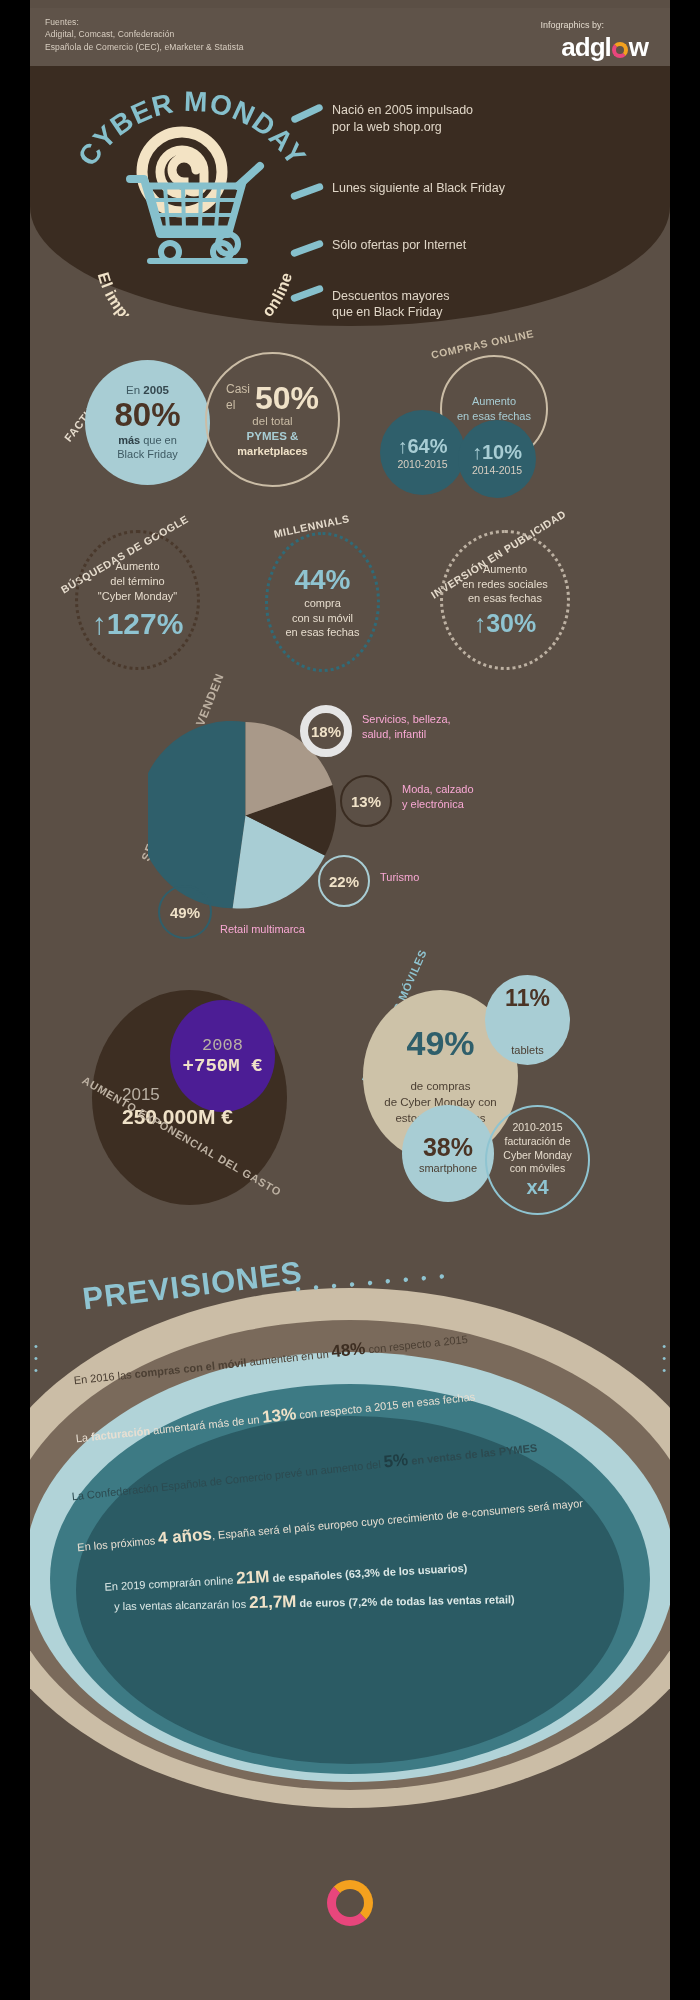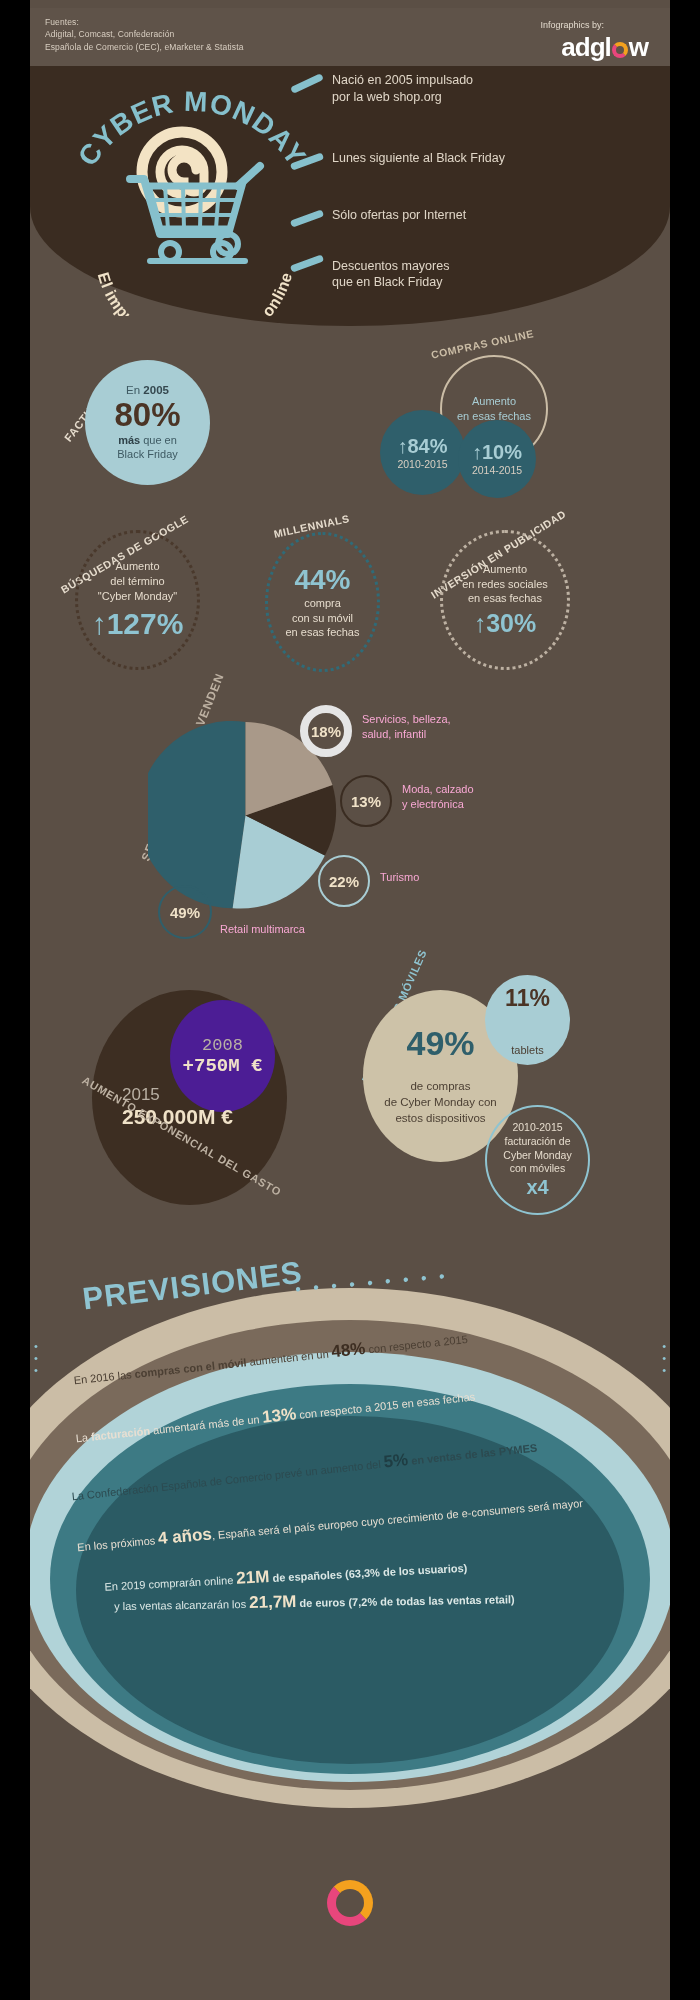--- a/index.html
+++ b/index.html
@@ -20,21 +20,21 @@
       vertical-align:-2px; margin:0 1px; }
 
   
   .hero { position:absolute; left:0; top:66px; width:640px; height:260px;
           background:#3a2c21; border-radius:0 0 320px 320px/0 0 120px 120px; }
   .heroCircle { position:absolute; left:25px; top:10px; width:270px; height:240px; }
   .arcText { position:absolute; left:0; top:0; width:270px; height:240px; }
   .arcText text { font-family:"Liberation Sans", sans-serif; font-weight:bold; }
   .cartSVG { position:absolute; left:55px; top:48px; }
 
-  .bullets { position:absolute; left:302px; top:6px; width:300px; }
+  .bullets { position:absolute; left:302px; top:36px; width:300px; }
   .bul { position:relative; margin-bottom:44px; }
   .bul .dash { position:absolute; left:-42px; top:8px; width:34px; height:7px;
       background:#86c0cc; border-radius:4px; transform:rotate(-20deg); }
   .bul .dash.f { transform:rotate(-25deg); }
   .bul p { color:#e0d6c7; font-size:12.5px; line-height:1.35; }
 
   
   .circ { position:absolute; border-radius:50%; display:flex; flex-direction:column;
           align-items:center; justify-content:center; text-align:center; }
 
@@ -201,31 +201,45 @@
   </div>
 
   <div class="vlabel" style="left:20px; top:400px; transform:rotate(-52deg);">FACTURACIÓN</div>
 
   <div class="circ c80">
     <div class="t1"><span>En</span> <b>2005</b></div>
     <div class="big">80%</div>
     <div class="t2"><b>más</b><span> que en</span><br><span>Black Friday</span></div>
   </div>
 
+  <div class="circ c50">
+    <div class="c50row">
+      <div class="sm">
+        <div>Casi</div>
+        <div>el</div>
+      </div>
+      <div class="big">50%</div>
+    </div>
+    <div class="sm2">
+      <div>del total</div>
+      <div><b>PYMES &amp;</b></div>
+    </div>
+    <div class="sm3">marketplaces</div>
+  </div>
 
   <div class="vlabel" style="left:400px; top:338px; transform:rotate(-12deg); color:#cbbda6; font-size:10.5px;">COMPRAS ONLINE</div>
 
   <div class="circ cOnline">
     <div class="t">
       <div>Aumento</div>
       <div>en esas fechas</div>
     </div>
   </div>
   <div class="circ cN c33">
-    <div class="pct">↑84%</div>
+    <div class="pct">↑64%</div>
     <div class="yr">2010-2015</div>
   </div>
   <div class="circ cN c10">
     <div class="pct">↑10%</div>
     <div class="yr">2014-2015</div>
   </div>
 
   <div class="vlabel" style="left:22px; top:548px; transform:rotate(-30deg); font-size:10.5px;">BÚSQUEDAS DE GOOGLE</div>
   <div class="dotC dg">
     <div class="t">
@@ -313,20 +327,24 @@
     <div class="big">49%</div>
     <div class="t">
       <div>de compras</div>
       <div>de Cyber Monday con</div>
       <div>estos dispositivos</div>
     </div>
   </div>
   <div class="circ mTab">
     <div class="big">11%</div>
     <div class="t">tablets</div>
+  </div>
+  <div class="circ mSmart">
+    <div class="big">38%</div>
+    <div class="t">smartphone</div>
   </div>
   <div class="circ mX4">
     <div class="t">
       <div>2010-2015</div>
       <div>facturación de</div>
       <div>Cyber Monday</div>
       <div>con móviles</div>
     </div>
     <div class="big">x4</div>
   </div>

